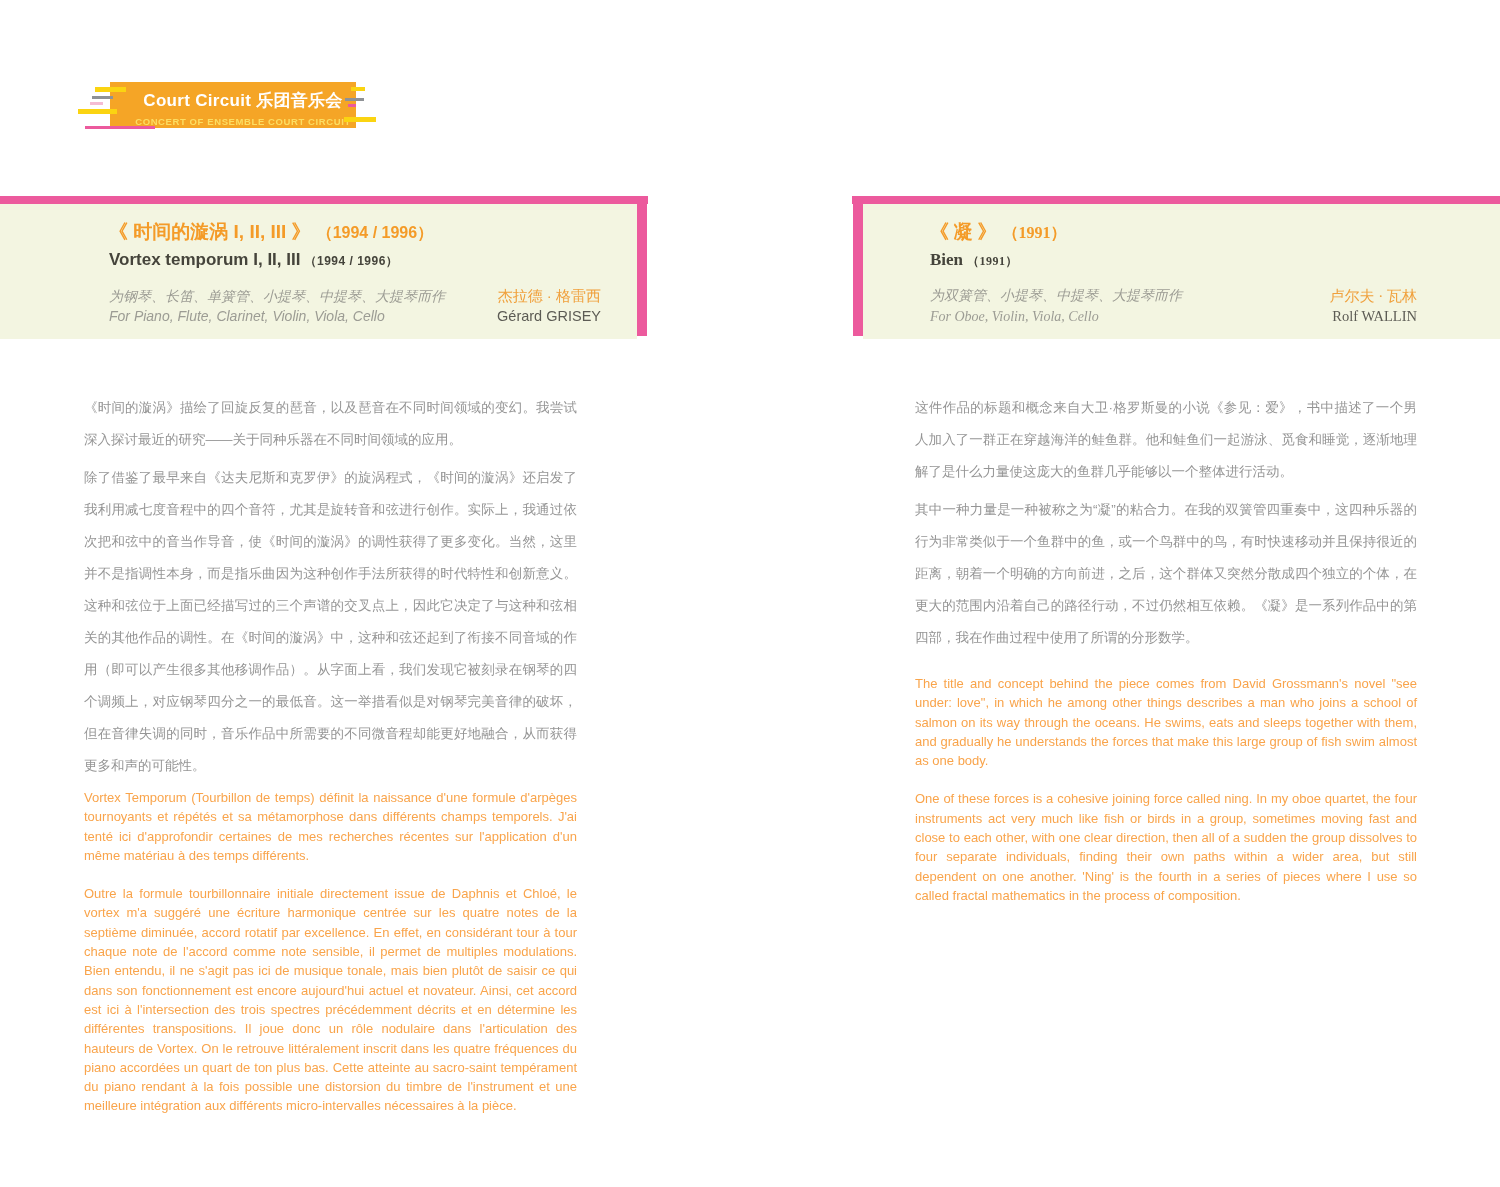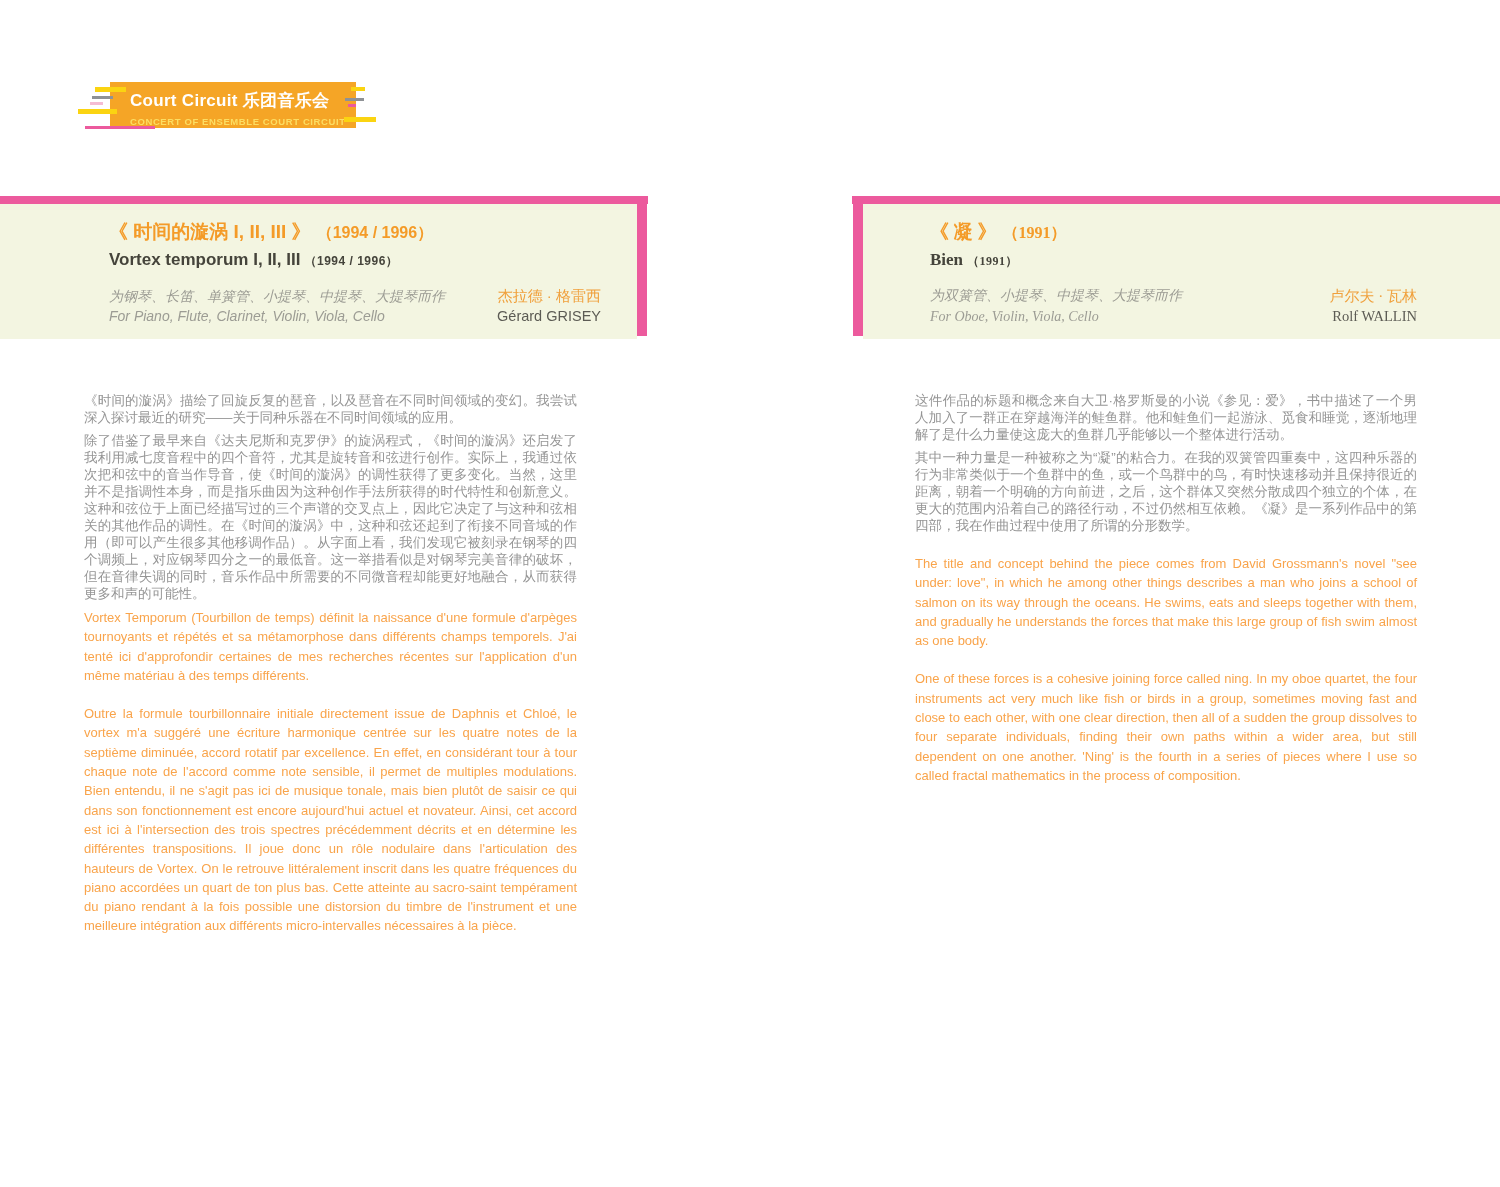--- a/index.html
+++ b/index.html
@@ -5,21 +5,21 @@
   * { margin:0; padding:0; box-sizing:border-box; }
   html,body { background:#ffffff; }
   .page {
     position:relative; width:1500px; height:1187px; background:#ffffff;
     font-family:"Liberation Sans","DejaVu Sans",sans-serif; overflow:hidden;
   }
 
   
   .logo-box {
     position:absolute; left:110px; top:82px; width:246px; height:46px;
-    background:#F5A526; padding:7px 0 0 20px; z-index:2;
+    background:#F5A526; padding:7px 0 0 20px; z-index:2;text-align:center;
   }
   .logo-title { font-size:17px; font-weight:bold; color:#ffffff; letter-spacing:0.3px; }
   .logo-subtitle { font-size:9.5px; font-weight:bold; color:#FCDE63; letter-spacing:0.6px; margin-top:4px; }
   .deco { position:absolute; z-index:3; }
   .deco.yellow { background:#FBD411; }
   .deco.gray { background:#8F9296; }
   .deco.lightpink { background:#F5BCD4; }
   .deco.pink { background:#EC5A9D; }
   .b1 { left:95px;  top:87px;  width:31px; height:5px; }
   .b2 { left:92px;  top:96px;  width:21px; height:3px; }
@@ -56,21 +56,21 @@
   .instr-en { font-size:14px; line-height:21px; }
   .composer { text-align:right; padding-top:1px; }
   .composer-zh { color:#F0A03C; font-size:15px; line-height:20px; }
   .composer-en { color:#5C5B54; font-size:14.5px; line-height:21px; }
 
   
   .col { position:absolute; top:392px; }
   .col.c-left  { left:84px;  width:493px; }
   .col.c-right { left:915px; width:502px; }
   .cn-para {
-    color:#959595; font-size:13.5px; line-height:17px;
+    color:#959595; font-size:13.5px; line-height:32px;
     text-align:justify; margin-bottom:6px;
   }
   .latin-block { margin-top:6px; }
   .col.c-right .latin-block { margin-top:20px; }
   .latin-para {
     color:#F9A44B; font-size:13px; line-height:19.3px;
     text-align:justify; margin-bottom:19px;
   }
 </style>
 </head>

